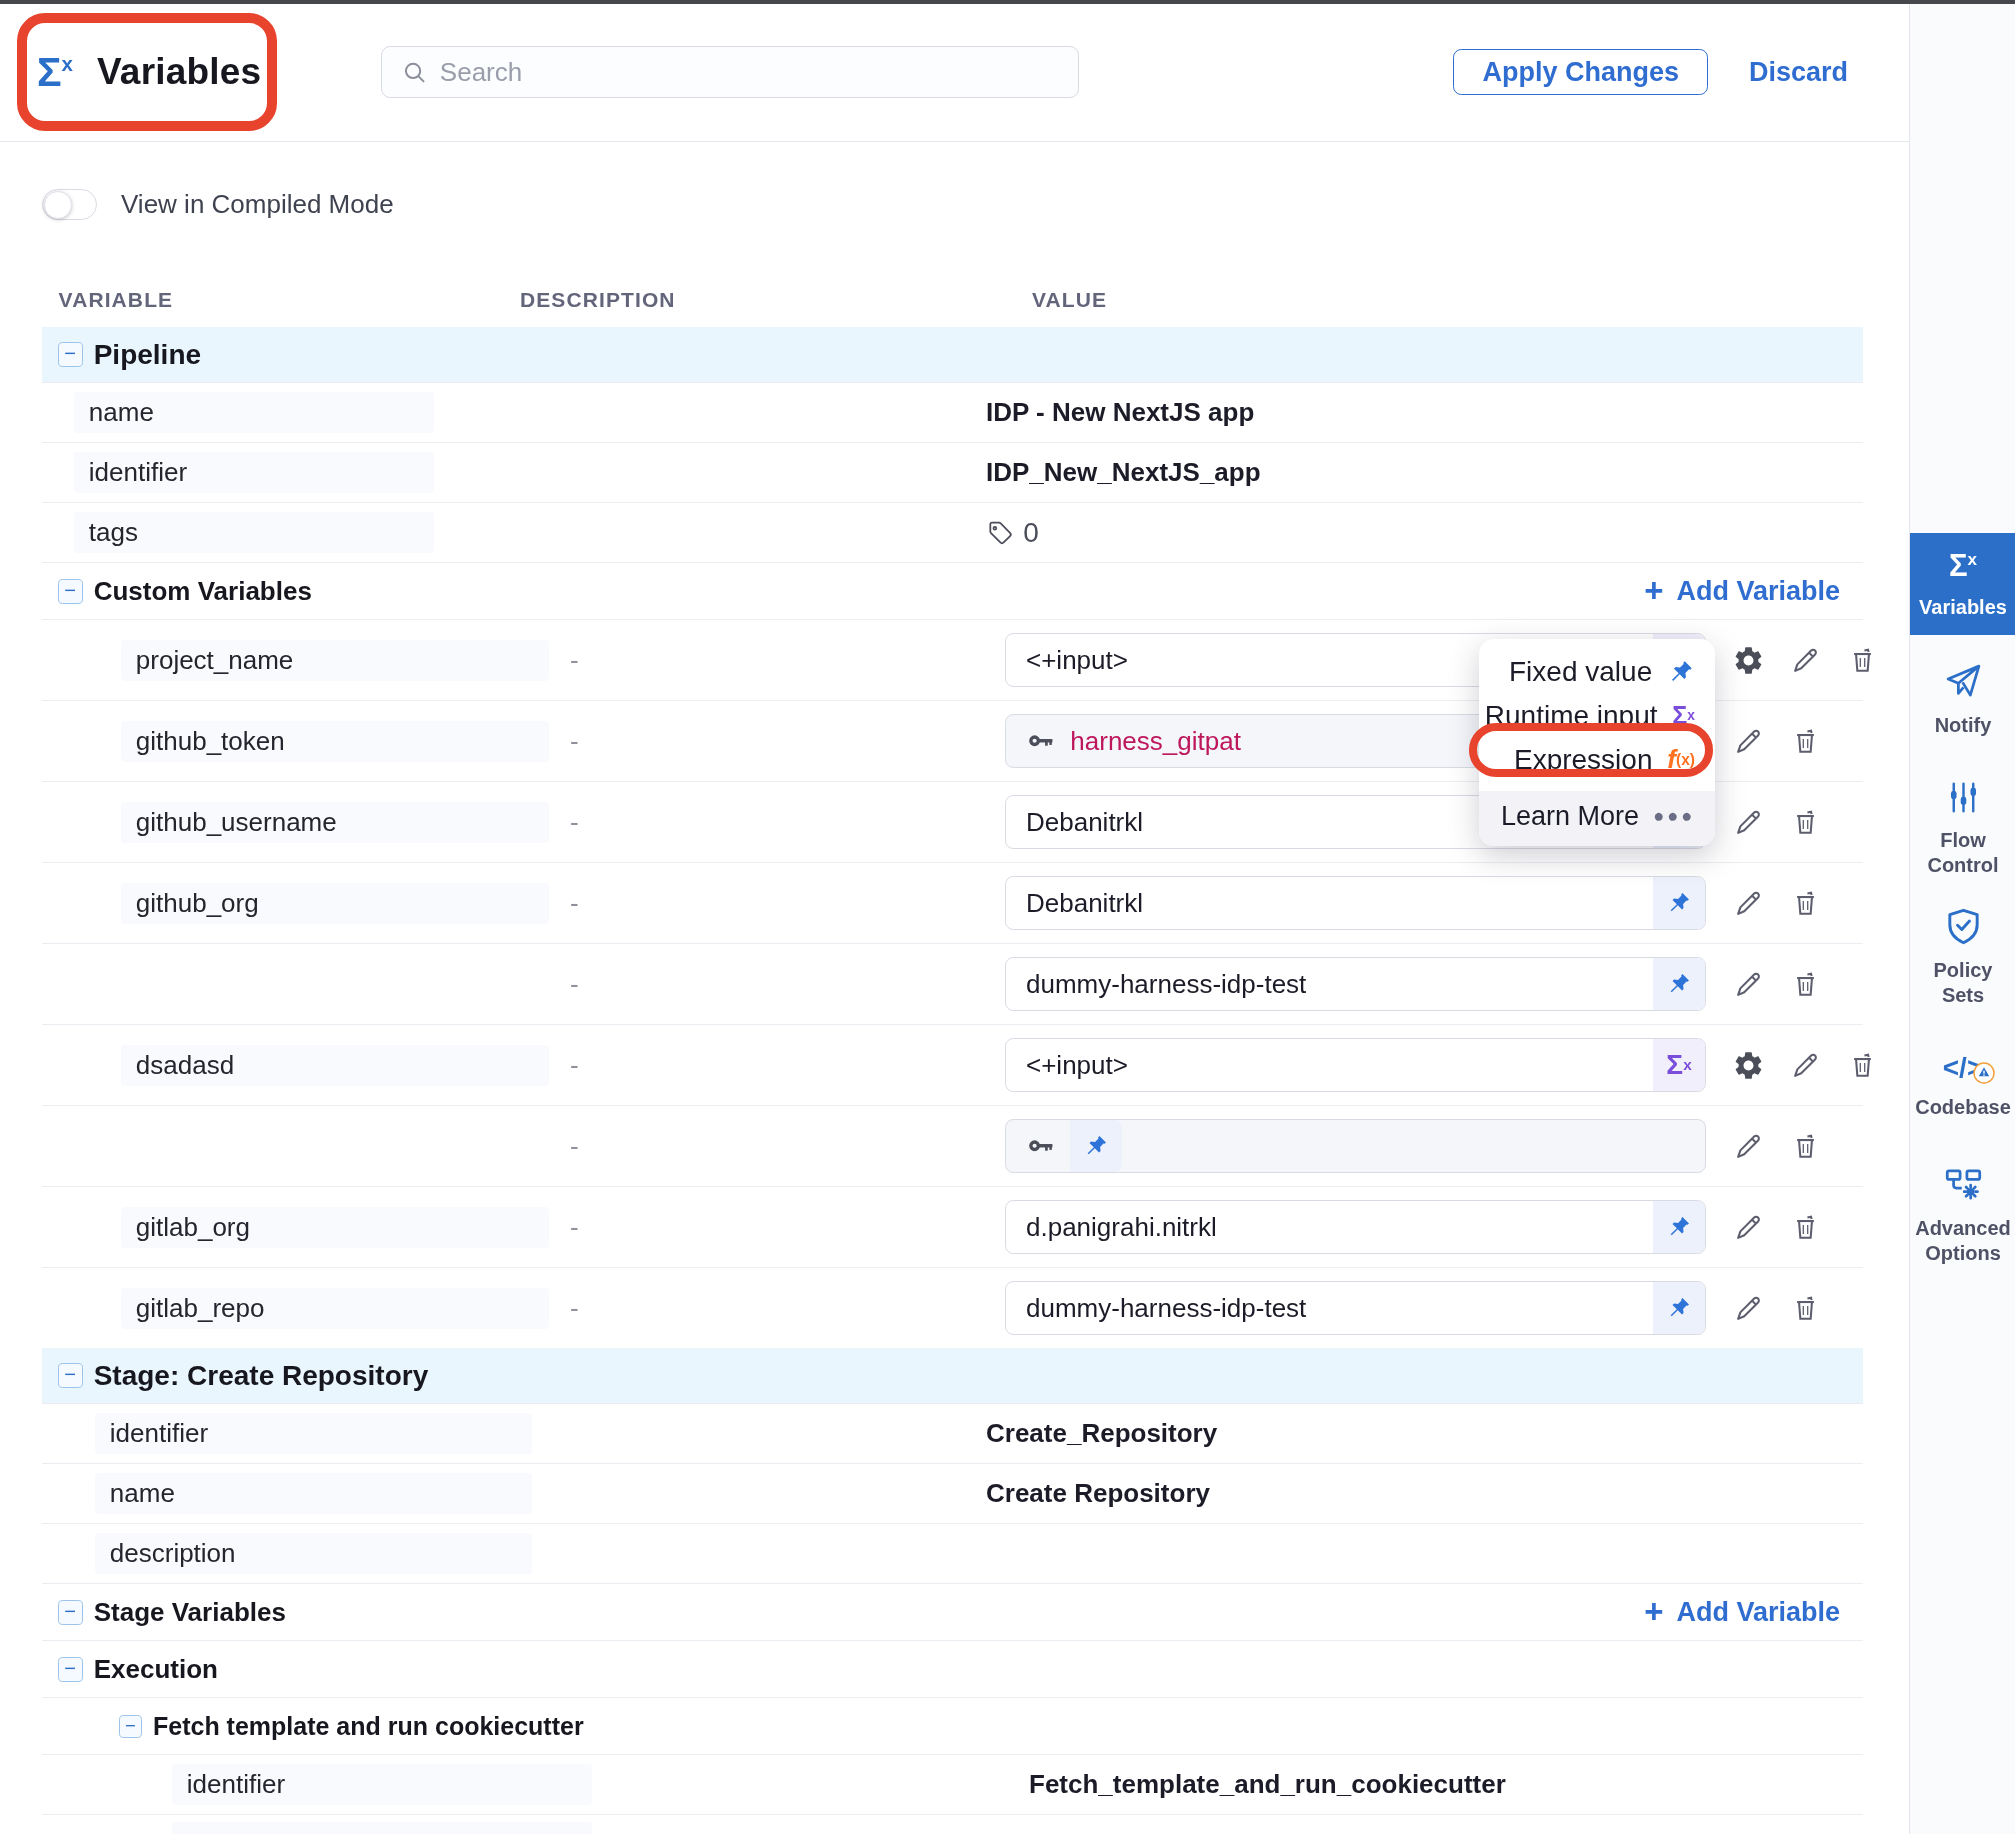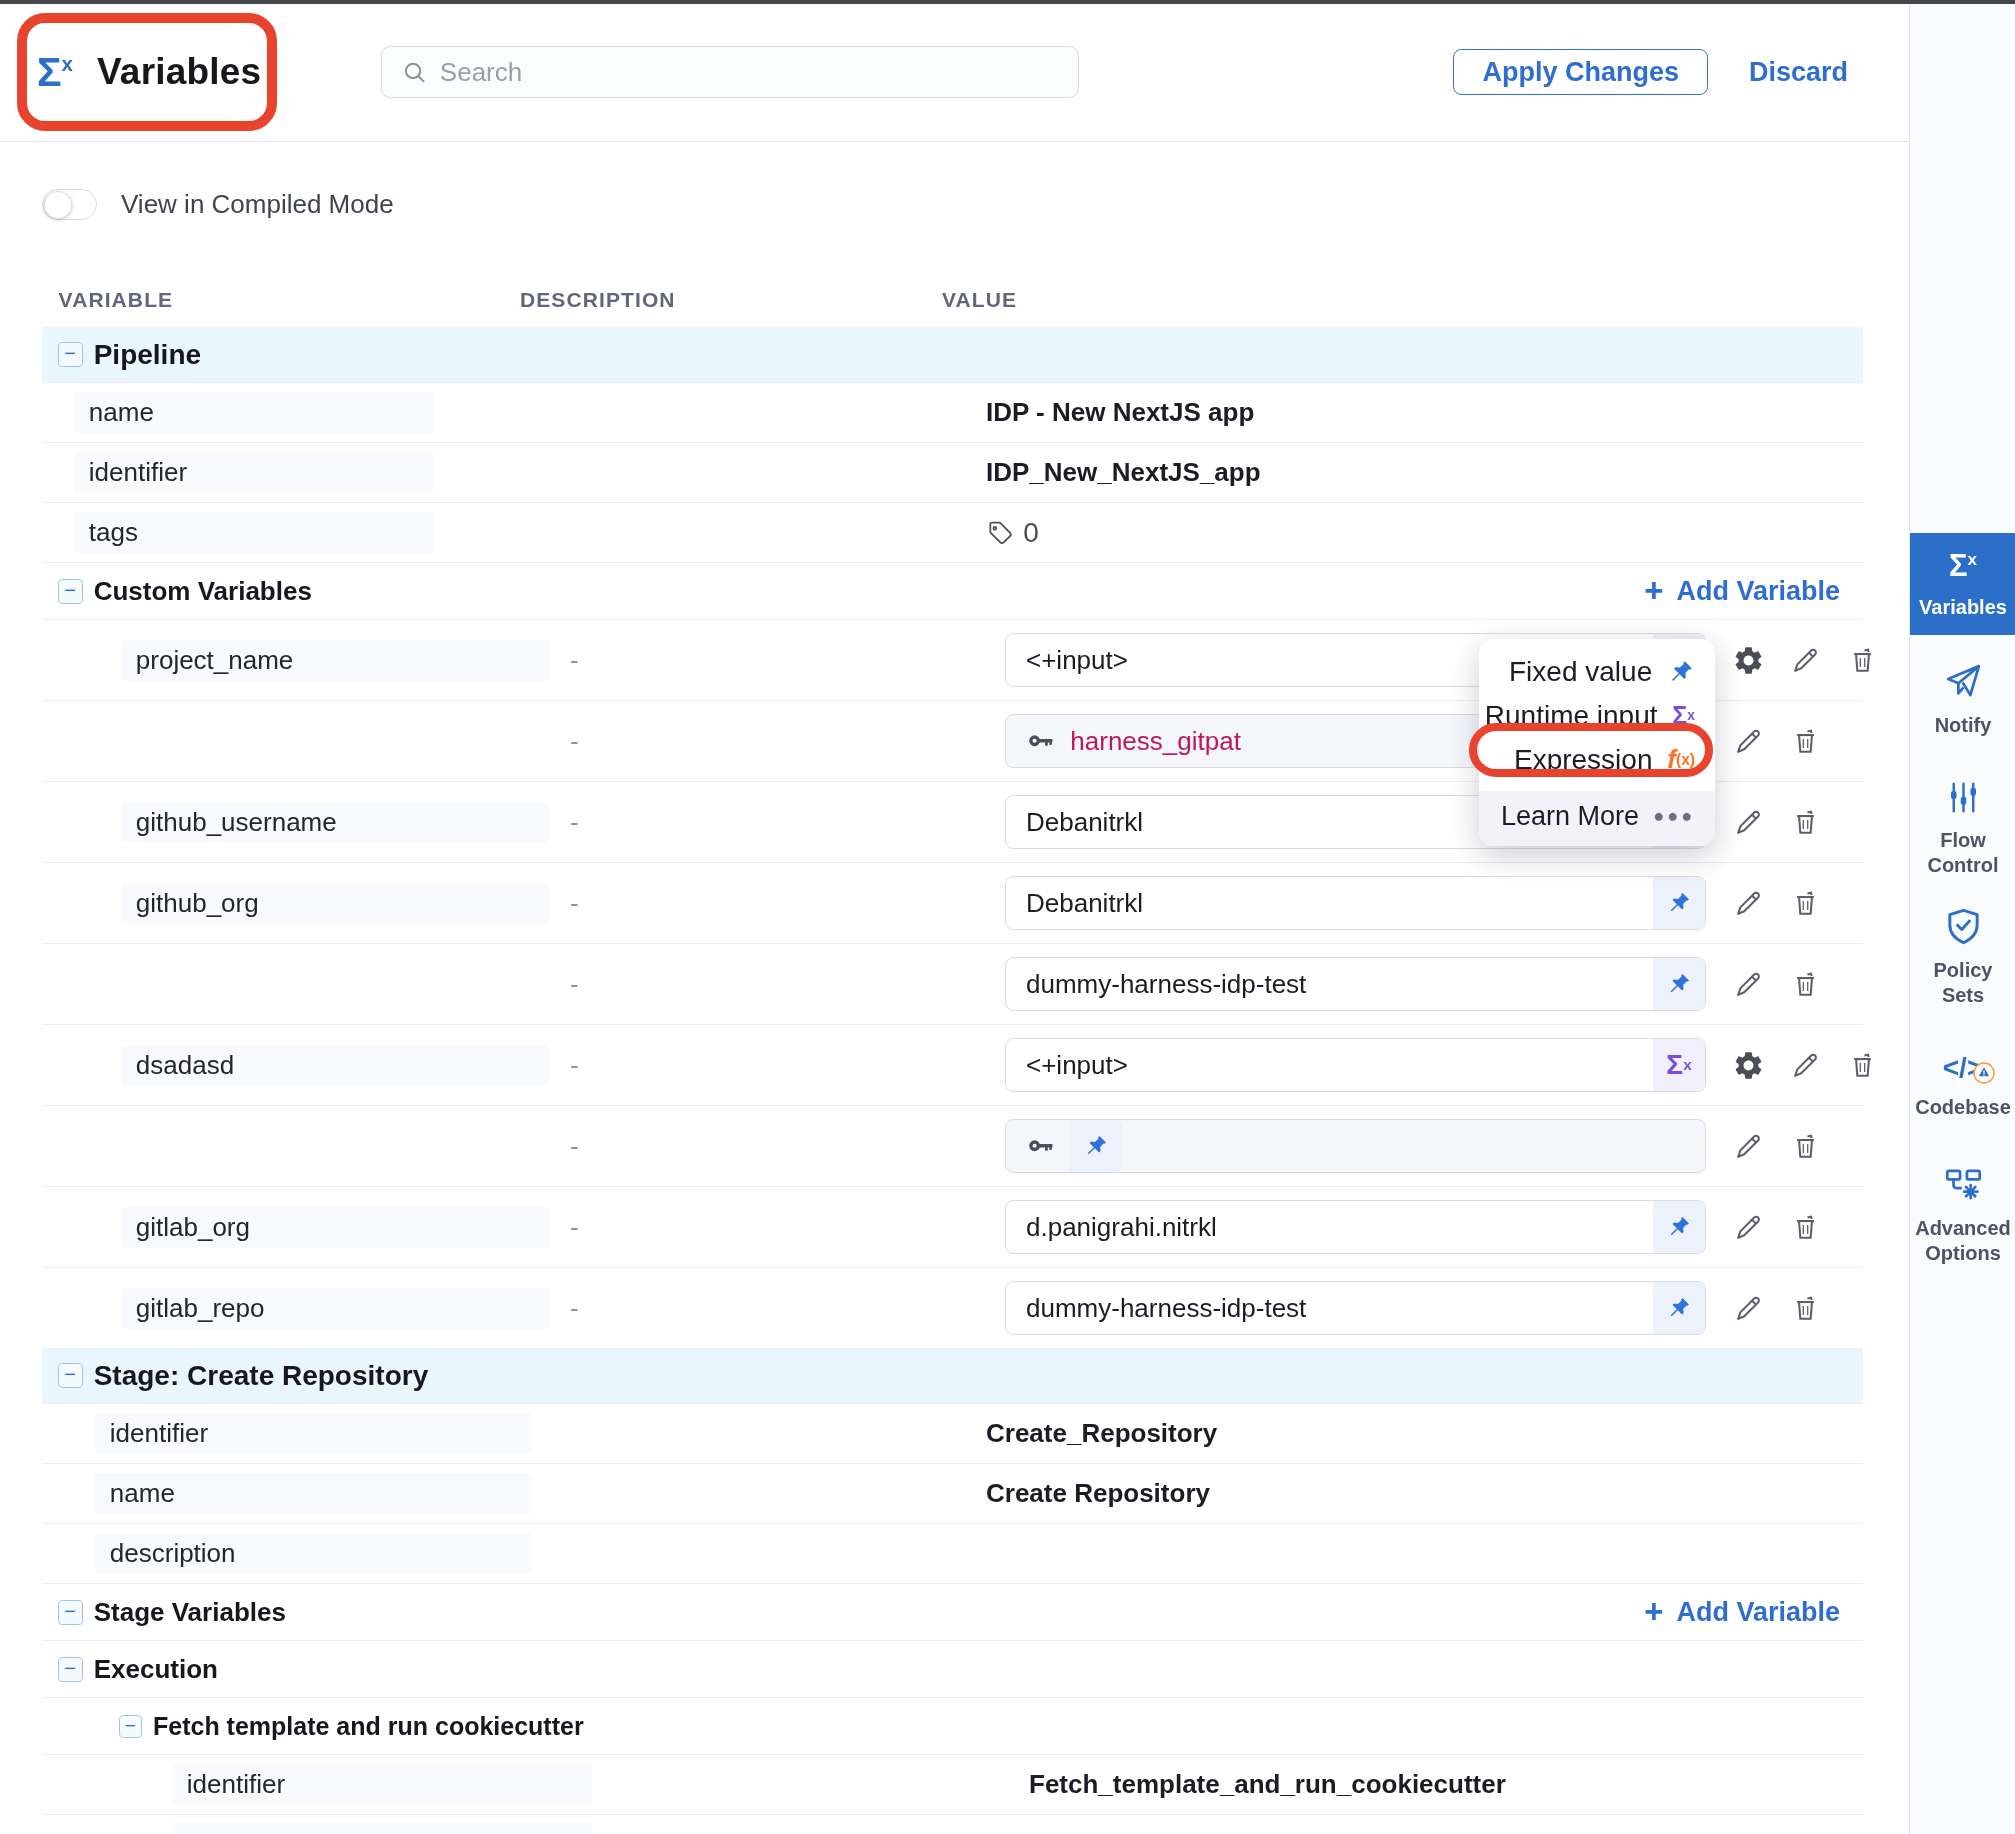--- a/index.html
+++ b/index.html
@@ -31,21 +31,21 @@
   .toggle-row { margin-top:37px; height:52px; display:flex; align-items:center; gap:24px; }
   .toggle { width:55px; height:31px; border:0.9px solid #d9dbe3; border-radius:15.7px; background:#fff; position:relative; }
   .toggle .knob { position:absolute; left:0.9px; top:0.9px; width:28px; height:28px; border-radius:50%;
     background:#fff; border:0.9px solid #e0e1e8; box-shadow:0 0.9px 3.7px rgba(40,41,61,0.25); }
   .toggle-label { font-size:26px; color:#3f4350; }
 
   .thead { margin-top:54px; height:35px; position:relative; font-size:21px; font-weight:700;
     color:#63657a; letter-spacing:1.1px; }
   .thead .h-var { position:absolute; left:16.6px; top:3.7px; }
   .thead .h-desc { position:absolute; left:478px; top:3.7px; }
-  .thead .h-val { position:absolute; left:900px; top:3.7px; }
+  .thead .h-val { position:absolute; left:990px; top:3.7px; }
 
   .table { margin-top:7.4px; }
   .band { height:55px; background:#eaf6fd; display:flex; align-items:center; }
   .row, .subhead { border-top:0.9px solid #ececf2; position:relative; display:flex; align-items:center; }
   .row.plain { height:60px; }
   .row.input-row { height:81px; }
   .subhead { height:57px; }
   .collapse-box { width:25px; height:25px; border:1.4px solid #9cc4ea; border-radius:4.6px; background:#f4faff;
     color:#2b6fc8; font-size:20px; line-height:21px; text-align:center; margin-left:15.7px; flex:0 0 25px; }
   .band-label { margin-left:11px; font-size:28px; font-weight:700; color:#17171f; }
@@ -215,20 +215,21 @@
                   <path d="M5.5 7h13"></path>
                   <path d="M13.5 4.2l2.8-.6.4 1.8"></path>
                   <path d="M7 7l1 13h8l1-13z"></path>
                   <path d="M10.3 10v7M13.7 10v7" stroke-width="1"></path>
                 </svg>
               </span>
         </div>
       </div>
 
       <div class="row input-row">
+        <div class="pill lvl2">github_token</div>
         <span class="desc">-</span>
         <div class="input-wrap secret">
           <span class="key-ic">
                 <svg width="29.5" height="29.5" viewBox="0 0 24 24" fill="#4b4d59">
                   <circle cx="7" cy="12" r="4.4"></circle>
                   <circle cx="7" cy="12" r="1.7" fill="#f5f6fa"></circle>
                   <rect x="10.5" y="10.6" width="11" height="2.8"></rect>
                   <rect x="15.5" y="13" width="2.2" height="3"></rect>
                   <rect x="19" y="13" width="2" height="2.4"></rect>
                 </svg>

